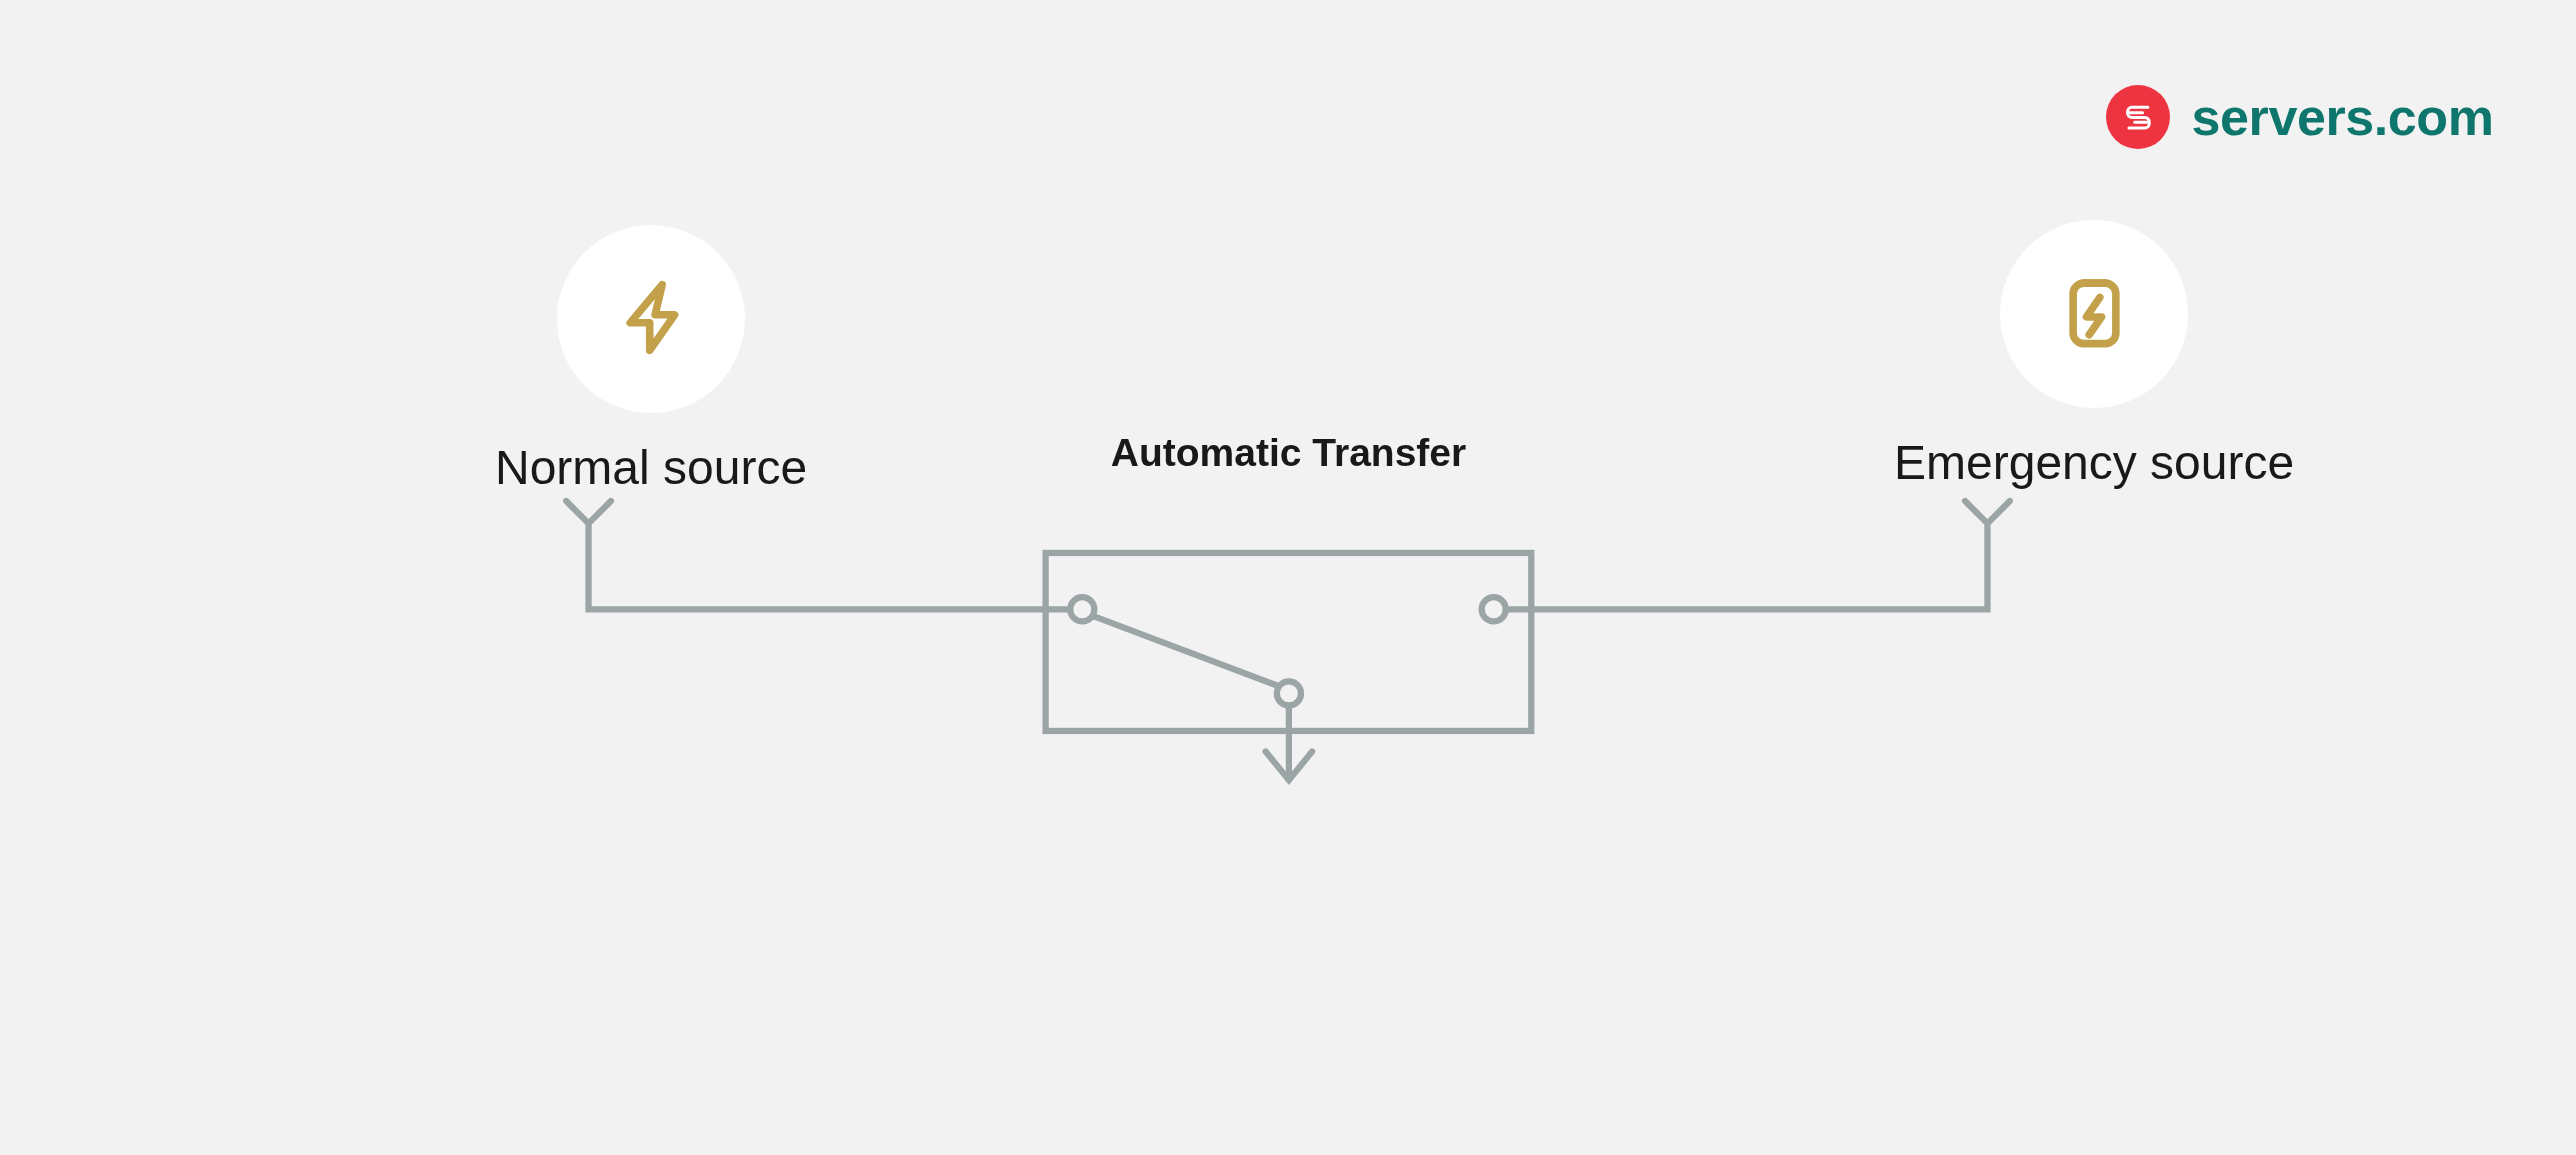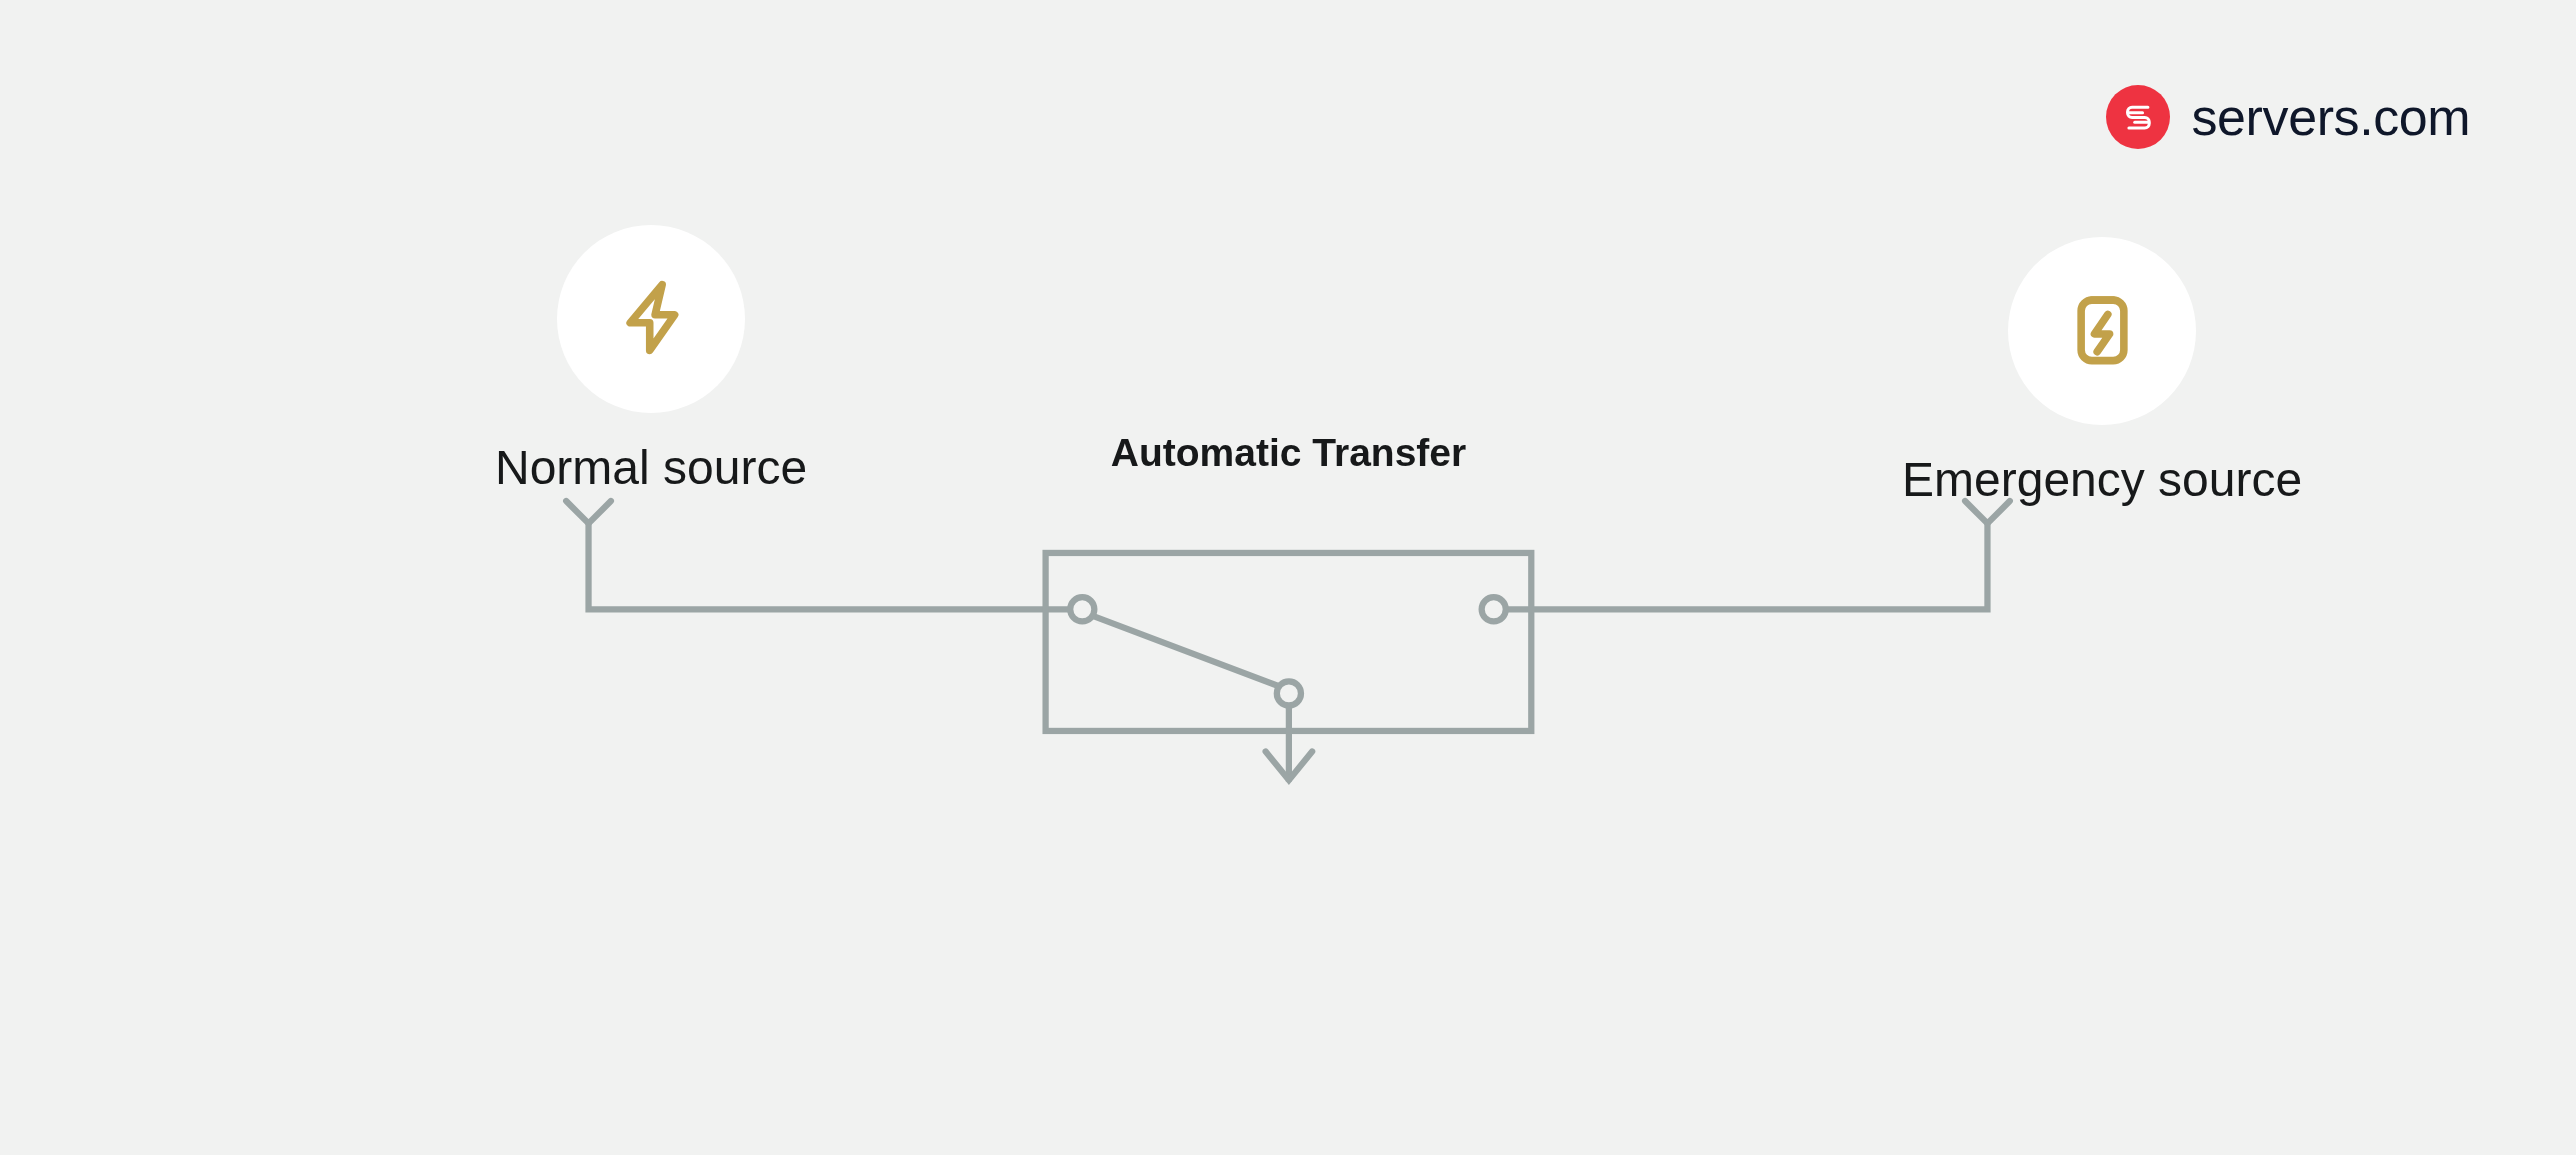--- a/index.html
+++ b/index.html
@@ -40,24 +40,24 @@
     border-radius: 50%;
     background: #ee3341;
     display: flex;
     align-items: center;
     justify-content: center;
     flex: 0 0 auto;
   }
   .brand-name {
     font-size: 52px;
     line-height: 1;
-    color: #0f172a;
+    color: #0f766e;
     letter-spacing: -0.4px;
     white-space: nowrap;
-    font-weight: 400;
+    font-weight: 700;
   }
 
   
   .node {
     position: absolute;
     display: flex;
     flex-direction: column;
     align-items: center;
   }
   .node-disc {
@@ -73,21 +73,21 @@
     margin-top: 27px;
     font-size: 48px;
     line-height: 1.18;
     color: #17191a;
     text-align: center;
     white-space: nowrap;
     font-weight: 400;
   }
 
   #node-normal  { left: 495px;  top: 225px; }
-  #node-emerg   { left: 1894px; top: 237px; margin-left: 8px; }
+  #node-emerg   { left: 1894px; top: 220px; }
   #node-load    { left: 1195px; top: 817px; }
 
   
   .switch-caption {
     position: absolute;
     left: 1065px;
     top: 429px;
     width: 447px;
     text-align: center;
     font-size: 39px;

